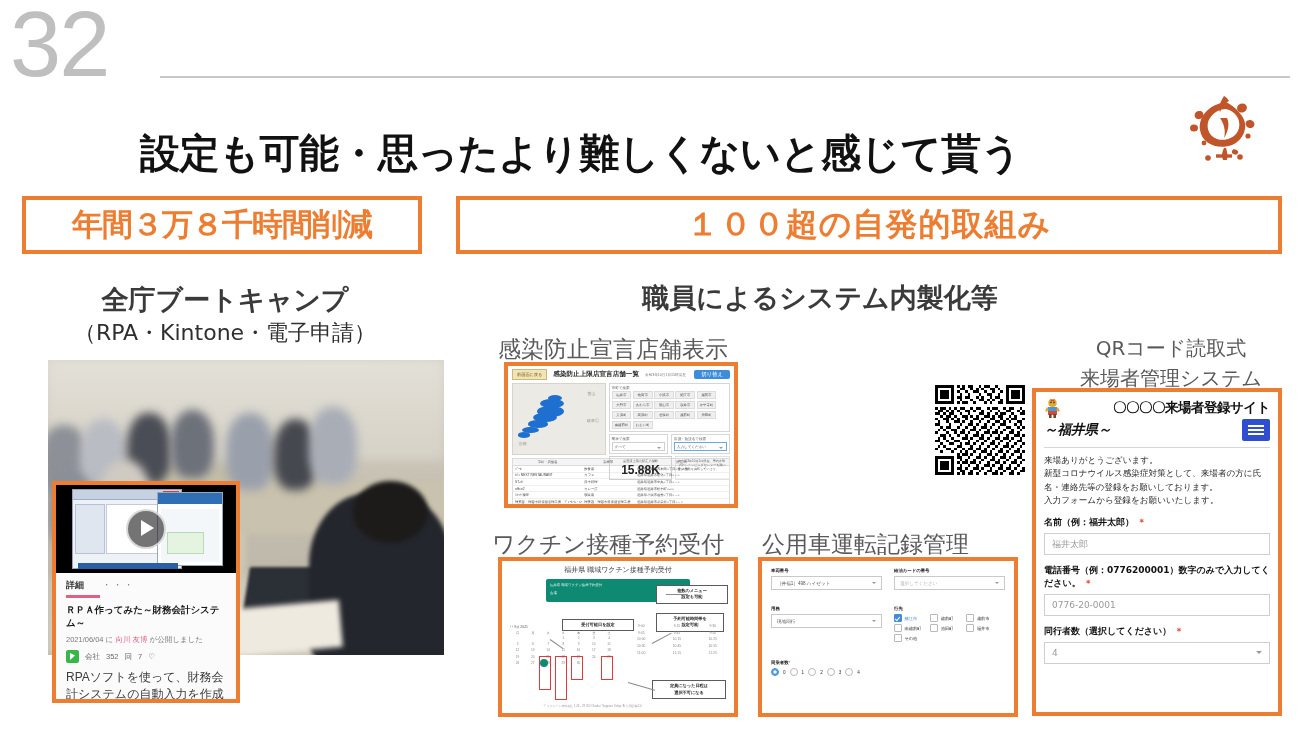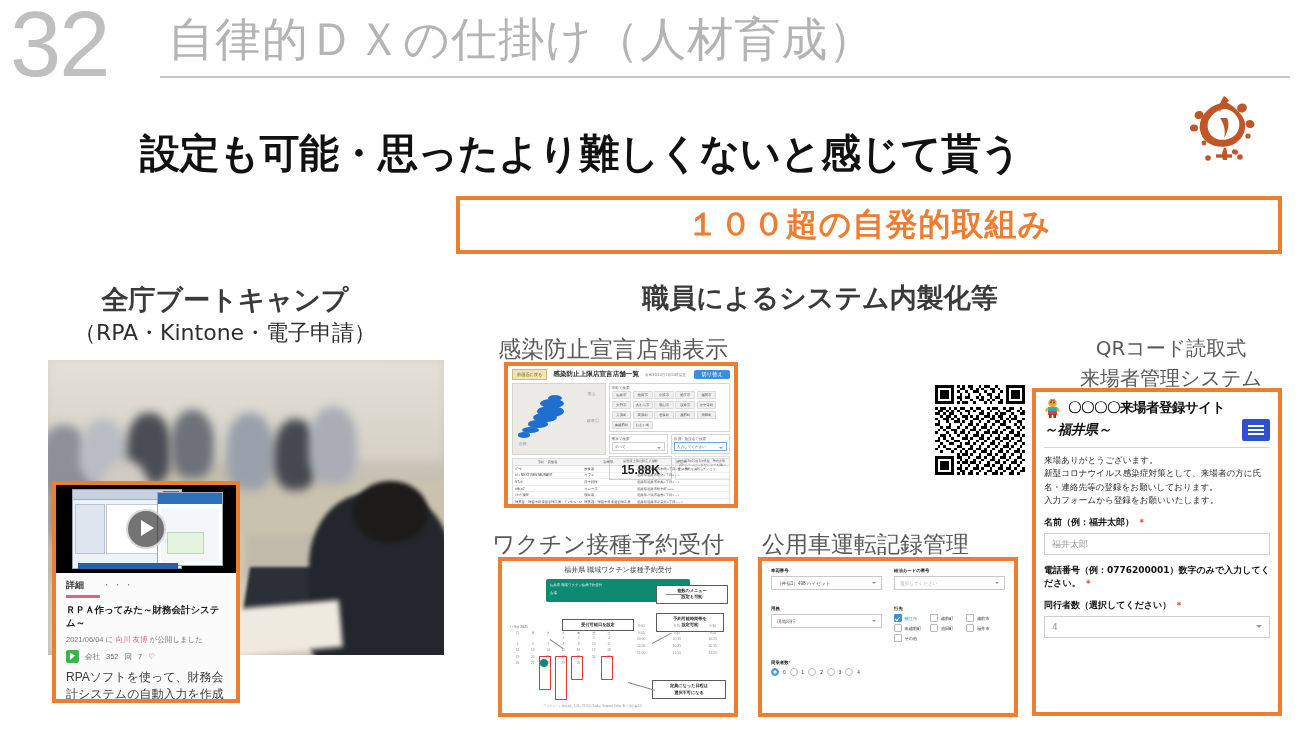--- a/index.html
+++ b/index.html
@@ -215,21 +215,21 @@
   .vf-rads{display:flex;align-items:center;gap:4px;}
   .vf-rad{width:6px;height:6px;border-radius:50%;border:1px solid #b9b9b9;background:#fff;}
   .vf-rad.on{border:1.6px solid #3d8ddb;background:#fff;box-shadow:inset 0 0 0 1.2px #3d8ddb;}
   .vf-radt{font-size:4.6px;color:#333;}
   .req{color:#e8553b;font-size:4.4px;}
 
   
   .qr{position:absolute;left:935px;top:385px;width:90px;height:90px;}
   #shot-qr{left:1032px;top:388px;width:250px;height:328px;}
   .qrs{padding:6px 8px;font-family:"DejaVu Sans",sans-serif;}
-  .qrs-hd{display:flex;align-items:center;gap:7px;}
+  .qrs-hd{display:flex;align-items:center;gap:7px;justify-content:space-between;}
   .mascot{width:17px;height:20px;position:relative;flex:0 0 auto;}
   .qrs-title{font-size:13.5px;font-weight:bold;color:#111;letter-spacing:-0.5px;}
   .qrs-sub{display:flex;align-items:center;justify-content:space-between;margin-top:1px;}
   .qrs-sub .t{font-size:13.5px;font-weight:bold;color:#111;font-style:italic;}
   .hamb{width:28px;height:22px;background:#2f4fd0;border-radius:2px;position:relative;}
   .hamb i{position:absolute;left:6px;width:16px;height:2px;background:#fff;}
   .hamb i:nth-child(1){top:6px;}.hamb i:nth-child(2){top:10px;}.hamb i:nth-child(3){top:14px;}
   .qrs-rule{height:1px;background:#d6d6d6;margin:6px 0 6px;}
   .qrs-p{font-size:8.6px;color:#2a2a2a;line-height:1.55;}
   .qrs-flab{font-size:9px;font-weight:bold;color:#111;margin:9px 0 4px;}
@@ -238,21 +238,20 @@
   .qrs-in.sel::after{content:"";position:absolute;right:7px;top:8px;border-top:3px solid #9a9a9a;
      border-left:3px solid transparent;border-right:3px solid transparent;}
   .qrs-req{color:#e8553b;}
 </style>
 </head>
 <body>
 
 <div class="slide">
 
   <div class="slide-num">32</div>
-  <div class="slide-title">自律的ＤＸの仕掛け（人材育成）</div>
   <div class="title-rule"></div>
 
   <svg class="logo" viewBox="0 0 92 80">
     <g fill="#c0552a">
       <path d="M44 10 C40 16 38 22 40 26 C42 21 45 17 49 15 C47 12 46 11 44 10Z"></path>
       <path d="M46 16 C30 18 18 30 20 44 C22 58 38 64 52 59 C64 54 69 40 62 30 C57 23 52 19 46 16 Z
                M46 23 C55 25 61 33 59 42 C57 51 46 56 37 53 C28 50 25 39 30 32 C34 26 40 23 46 23Z"></path>
       <path d="M40 32 C44 38 46 45 44 52 C48 46 50 38 47 32 Z"></path>
       <ellipse cx="62" cy="22" rx="5" ry="4.5" transform="rotate(-20 62 22)"></ellipse>
       <ellipse cx="70" cy="38" rx="4.5" ry="4" transform="rotate(12 70 38)"></ellipse>
@@ -263,20 +262,21 @@
       <path d="M44 62 C42 66 41 70 43 74 L47 74 C48 69 47 65 46 62 Z"></path>
       <path d="M36 70 L52 70" stroke="#c0552a" stroke-width="3.4" fill="none"></path>
       <circle cx="28" cy="72" r="2.8"></circle>
       <circle cx="60" cy="71" r="2.8"></circle>
       <ellipse cx="55" cy="66" rx="3.2" ry="2.6" transform="rotate(25 55 66)"></ellipse>
     </g>
   </svg>
 
   <div class="subtitle">設定も可能・思ったより難しくないと感じて貰う</div>
 
+  <div class="obox" id="box-hours">年間３万８千時間削減</div>
   <div class="obox" id="box-initiatives">１００超の自発的取組み</div>
 
   <div class="col-head" id="head-bootcamp">全庁ブートキャンプ</div>
   <div class="col-head" id="head-bootcamp-sub">（RPA・Kintone・電子申請）</div>
   <div class="col-head" id="head-inhouse">職員によるシステム内製化等</div>
 
   <div class="sub-cap" id="cap-store">感染防止宣言店舗表示</div>
   <div class="sub-cap" id="cap-vaccine">ワクチン接種予約受付</div>
   <div class="sub-cap" id="cap-vehicle">公用車運転記録管理</div>
   <div class="sub-cap" id="cap-qr">
@@ -985,20 +985,21 @@
       <div class="qrs-flab">
         <span>名前（例：福井太郎）</span>
         <span class="qrs-req">＊</span>
       </div>
       <div class="qrs-in">福井太郎</div>
 
       <div class="qrs-flab">
         <span>電話番号（例：0776200001）数字のみで入力してください。</span>
         <span class="qrs-req">＊</span>
       </div>
+      <div class="qrs-in">0776-20-0001</div>
 
       <div class="qrs-flab">
         <span>同行者数（選択してください）</span>
         <span class="qrs-req">＊</span>
       </div>
       <div class="qrs-in sel">4</div>
     </div>
   </div>
 
 </div>

